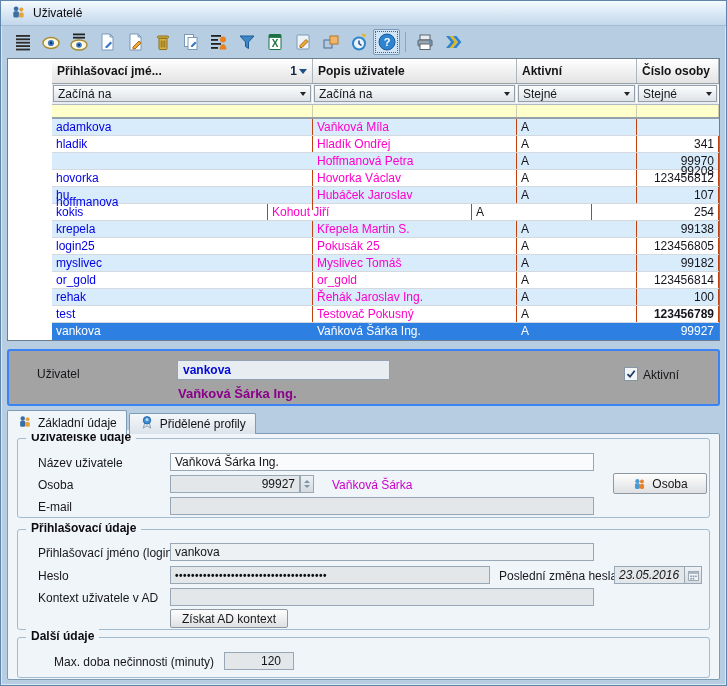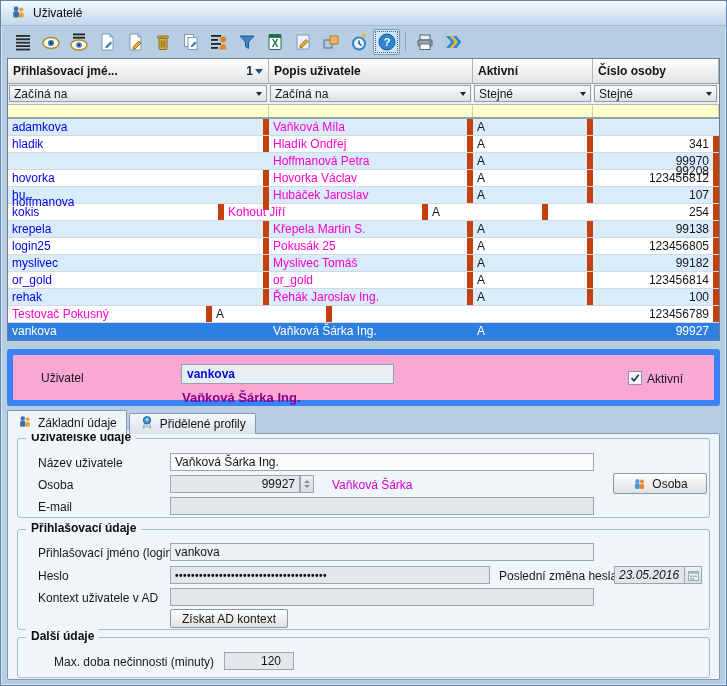--- a/index.html
+++ b/index.html
@@ -31,48 +31,48 @@
   }
   .tbtn svg{width:20px;height:20px;}
   .tbtn.pressed{
     background:#d2e5f7;border:1px solid #7b9cba;
     outline:1px dotted #46628a;outline-offset:-3px;
   }
   .tsep{width:1px;height:20px;background:#8aa6c0;margin:0 4px;}
   
   .usertable{
     position:absolute;top:57px;left:6px;width:713px;height:283px;
-    background:#fff;border:1px solid #6d7f8e;overflow:hidden;
+    background:#fff;border:1px solid #6d7f8e;overflow:hidden;padding-left:44px;
   }
   .thead{display:flex;height:25px;background:linear-gradient(#ffffff,#e3e3e3);border-bottom:1px solid #98a0a8;}
   .th{display:flex;align-items:center;padding:0 5px;font-weight:bold;border-right:1px solid #adb5bd;overflow:hidden;white-space:nowrap;cursor:pointer;}
   .sortbadge{margin-left:auto;display:flex;align-items:center;gap:2px;font-weight:bold;color:#10253e;}
   .tri-down{width:0;height:0;border-left:4px solid transparent;border-right:4px solid transparent;border-top:5px solid #1d4f86;}
   .filter-row{display:flex;height:21px;background:#e9edf1;border-bottom:1px solid #b2bac2;}
   .fcell{border-right:1px solid #fdfdfd;padding:1px;}
   .combo{
     height:17px;display:flex;align-items:center;padding:0 4px;cursor:pointer;
     background:linear-gradient(#fdfdfd,#dde2e7);border:1px solid #93a0ac;color:#14181c;
   }
   .combo .tri{margin-left:auto;width:0;height:0;border-left:3.5px solid transparent;border-right:3.5px solid transparent;border-top:4.5px solid #20242a;}
   .yellow-row{display:flex;height:14px;background:#ffffcb;border-bottom:2px solid #94a0aa;}
   .ycell{border-right:1px solid #cdcdb2;height:100%;}
   .tbody .row{display:flex;height:17px;border-bottom:1px solid #d3d9de;background:#fff;cursor:default;}
   .row.alt{background:#d9ecfb;}
   .row.selected,.row.selected .cell{background:#2e7fe2;border-color:#2e7fe2;color:#fff;}
-  .cell{display:flex;align-items:center;height:100%;padding:0 4px;overflow:hidden;white-space:nowrap;border-right:6px solid #c2410c;}
+  .cell{display:flex;align-items:center;height:100%;padding:0 4px;overflow:hidden;white-space:nowrap;border-right:1px solid #c2410c;}
   .c-login{color:#0000e4;}
   .c-popis{color:#ff00cc;}
   .c-akt,.c-num{color:#14141c;}
   .c-num{justify-content:flex-end;}
   .row.selected .c-login,.row.selected .c-popis,.row.selected .c-akt,.row.selected .c-num{color:#fff;}
   
   .detailbox{
     position:absolute;top:348px;left:6px;width:713px;height:57px;
-    background:#f9a8d4;border:6px solid #3b82f6;border-radius:3px;
+    background:#a3a3a3;border:2px solid #3b82f6;border-radius:3px;
   }
   .lbl{position:absolute;color:#17171c;white-space:nowrap;}
   .fld{
     position:absolute;height:18px;padding:1px 4px;display:flex;align-items:center;
     background:#fafbfc;border:1px solid #97a7b6;overflow:hidden;white-space:nowrap;
   }
   .fld.disabled{background:#e3e7ea;}
   .user-fld{left:168px;top:9px;width:213px;height:20px;background:#e8edf1;border:1px solid #92a2b2;font-weight:bold;color:#0008da;position:absolute;display:flex;align-items:center;padding:0 5px;}
   .fullname{position:absolute;left:169px;top:35px;font-weight:bold;font-size:13px;color:#8b008b;}
   .chkbox{position:absolute;left:615px;top:16px;width:14px;height:14px;background:#f2f4f6;border:1px solid #8696a4;display:flex;align-items:center;justify-content:center;cursor:pointer;}
@@ -363,23 +363,24 @@
           <div class="cell c-akt" style="width: 120px;">A</div>
           <div class="cell c-num" style="flex: 1 1 0%;">123456814</div>
         </div>
         <div class="row alt">
           <div class="cell c-login" style="width: 261px;">rehak</div>
           <div class="cell c-popis" style="width: 204px;">Řehák Jaroslav Ing.</div>
           <div class="cell c-akt" style="width: 120px;">A</div>
           <div class="cell c-num" style="flex: 1 1 0%;">100</div>
         </div>
         <div class="row">
+          <div class="cell c-login" style="width: 261px;">test</div>
           <div class="cell c-popis" style="width: 204px;">Testovač Pokusný</div>
           <div class="cell c-akt" style="width: 120px;">A</div>
-          <div class="cell c-num" style="flex: 1 1 0%;">123456789</div>
+          <div class="cell c-num" style="flex: 1 1 0%; font-weight: bold;">123456789</div>
         </div>
         <div class="row alt selected">
           <div class="cell c-login" style="width: 261px;">vankova</div>
           <div class="cell c-popis" style="width: 204px;">Vaňková Šárka Ing.</div>
           <div class="cell c-akt" style="width: 120px;">A</div>
           <div class="cell c-num" style="flex: 1 1 0%;">99927</div>
         </div>
       </div>
   </div>
 

